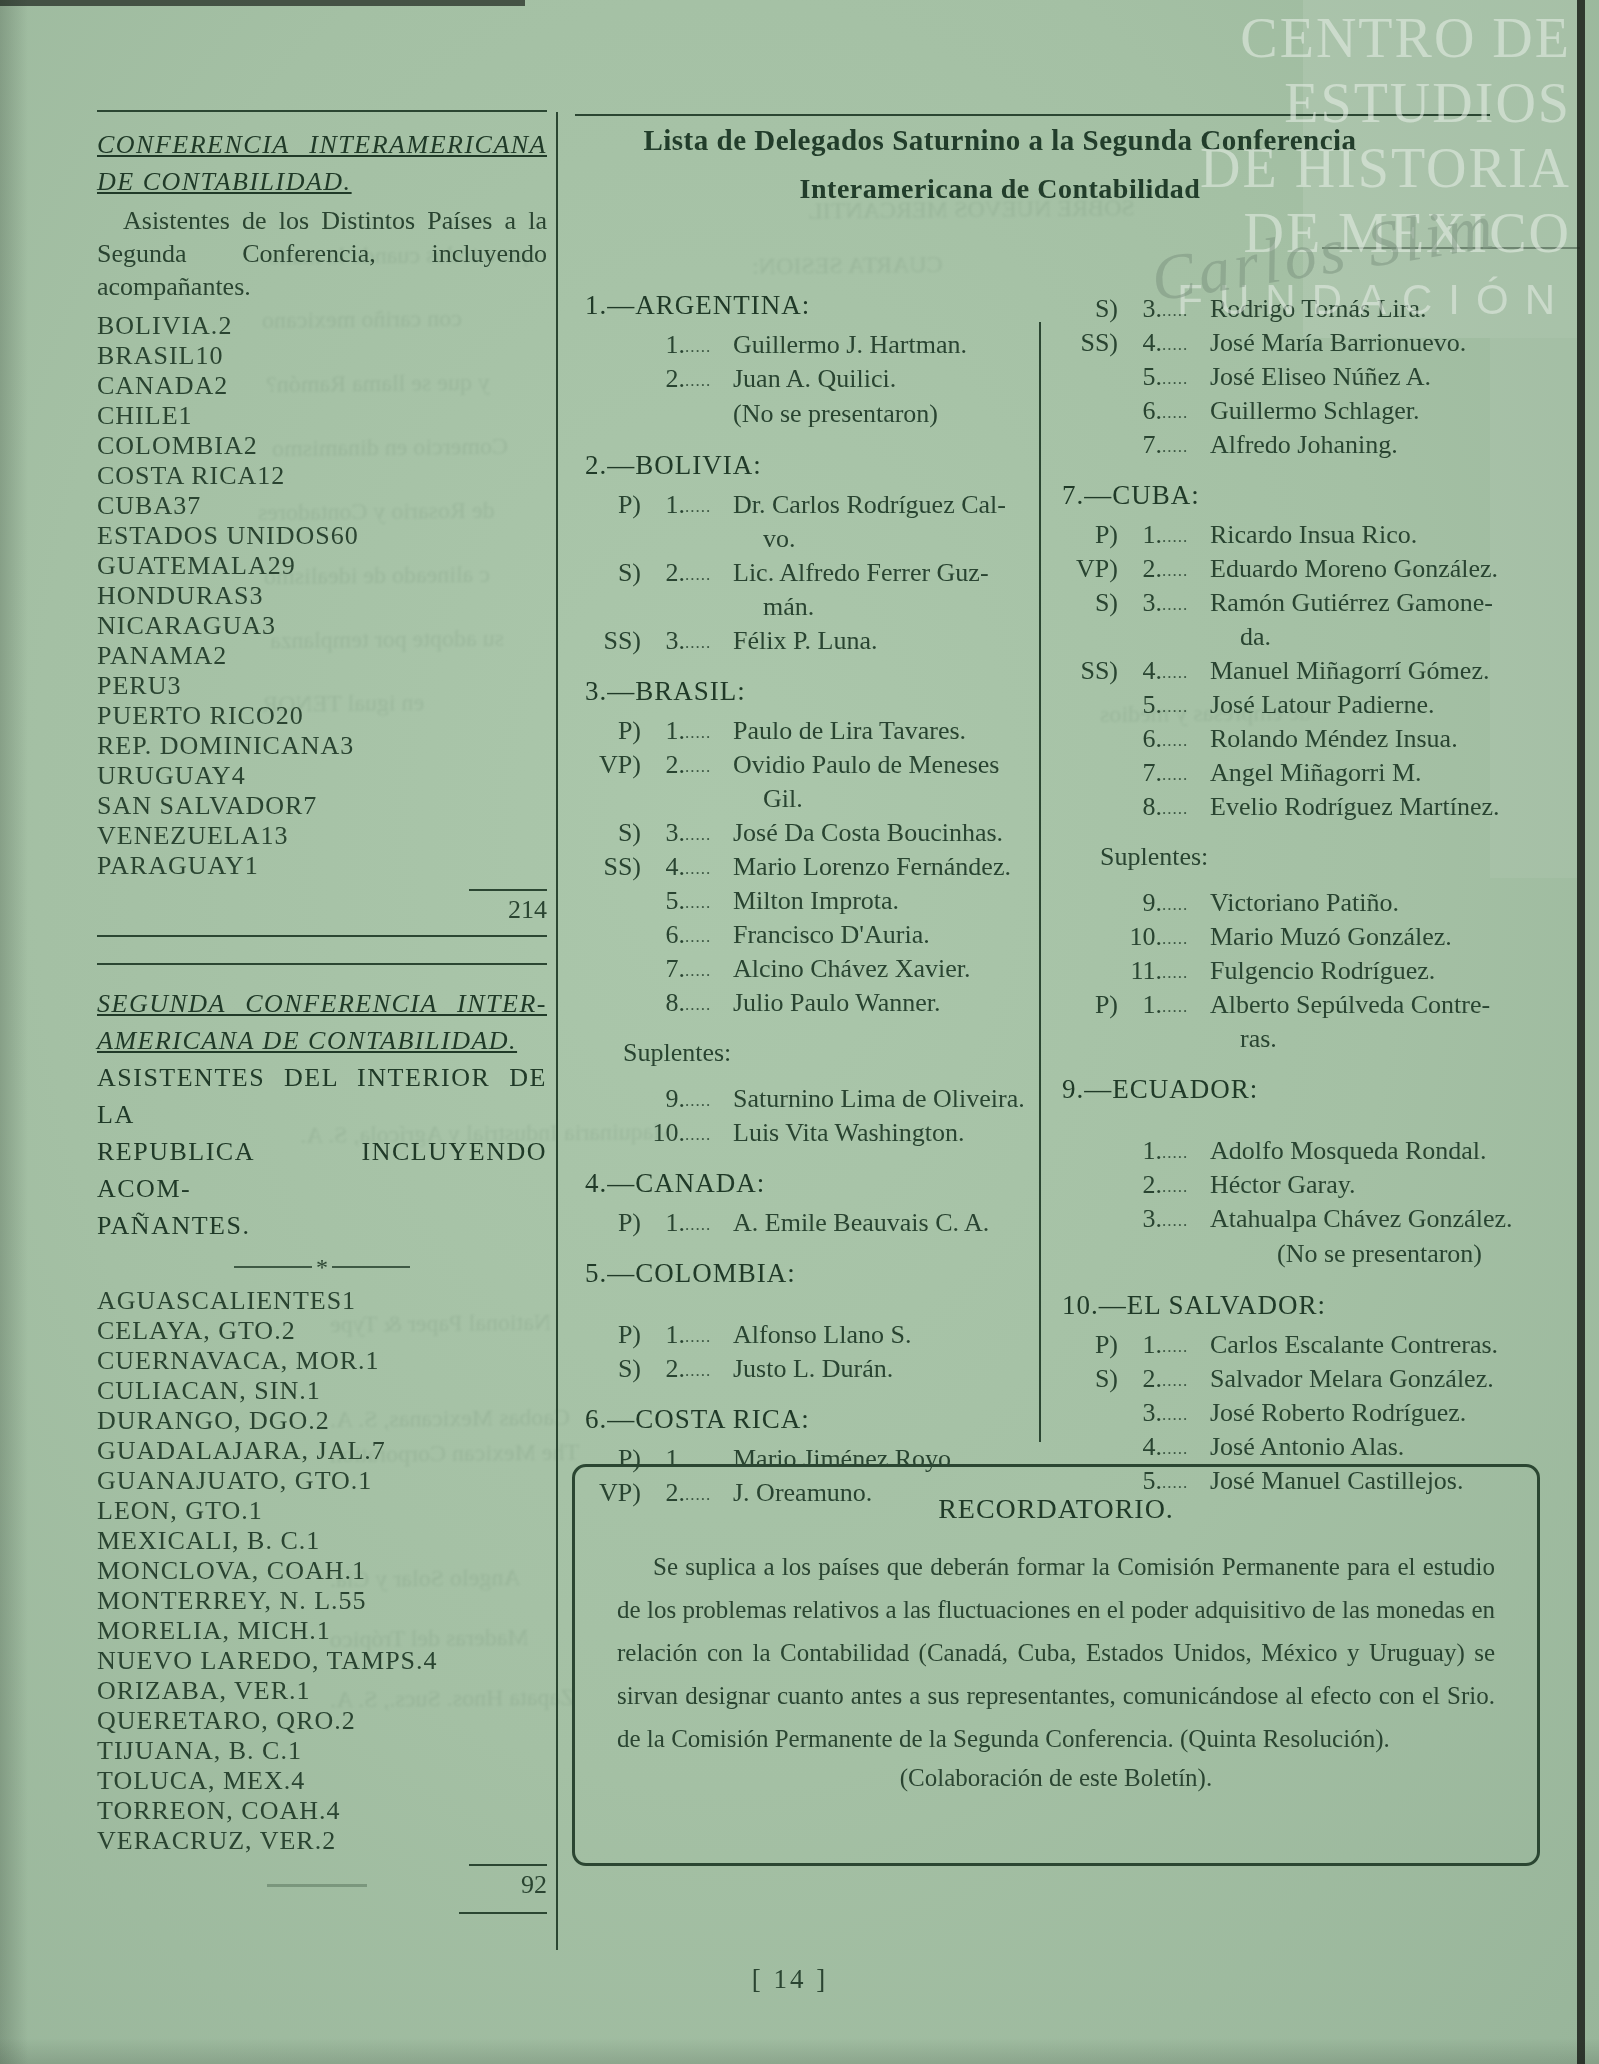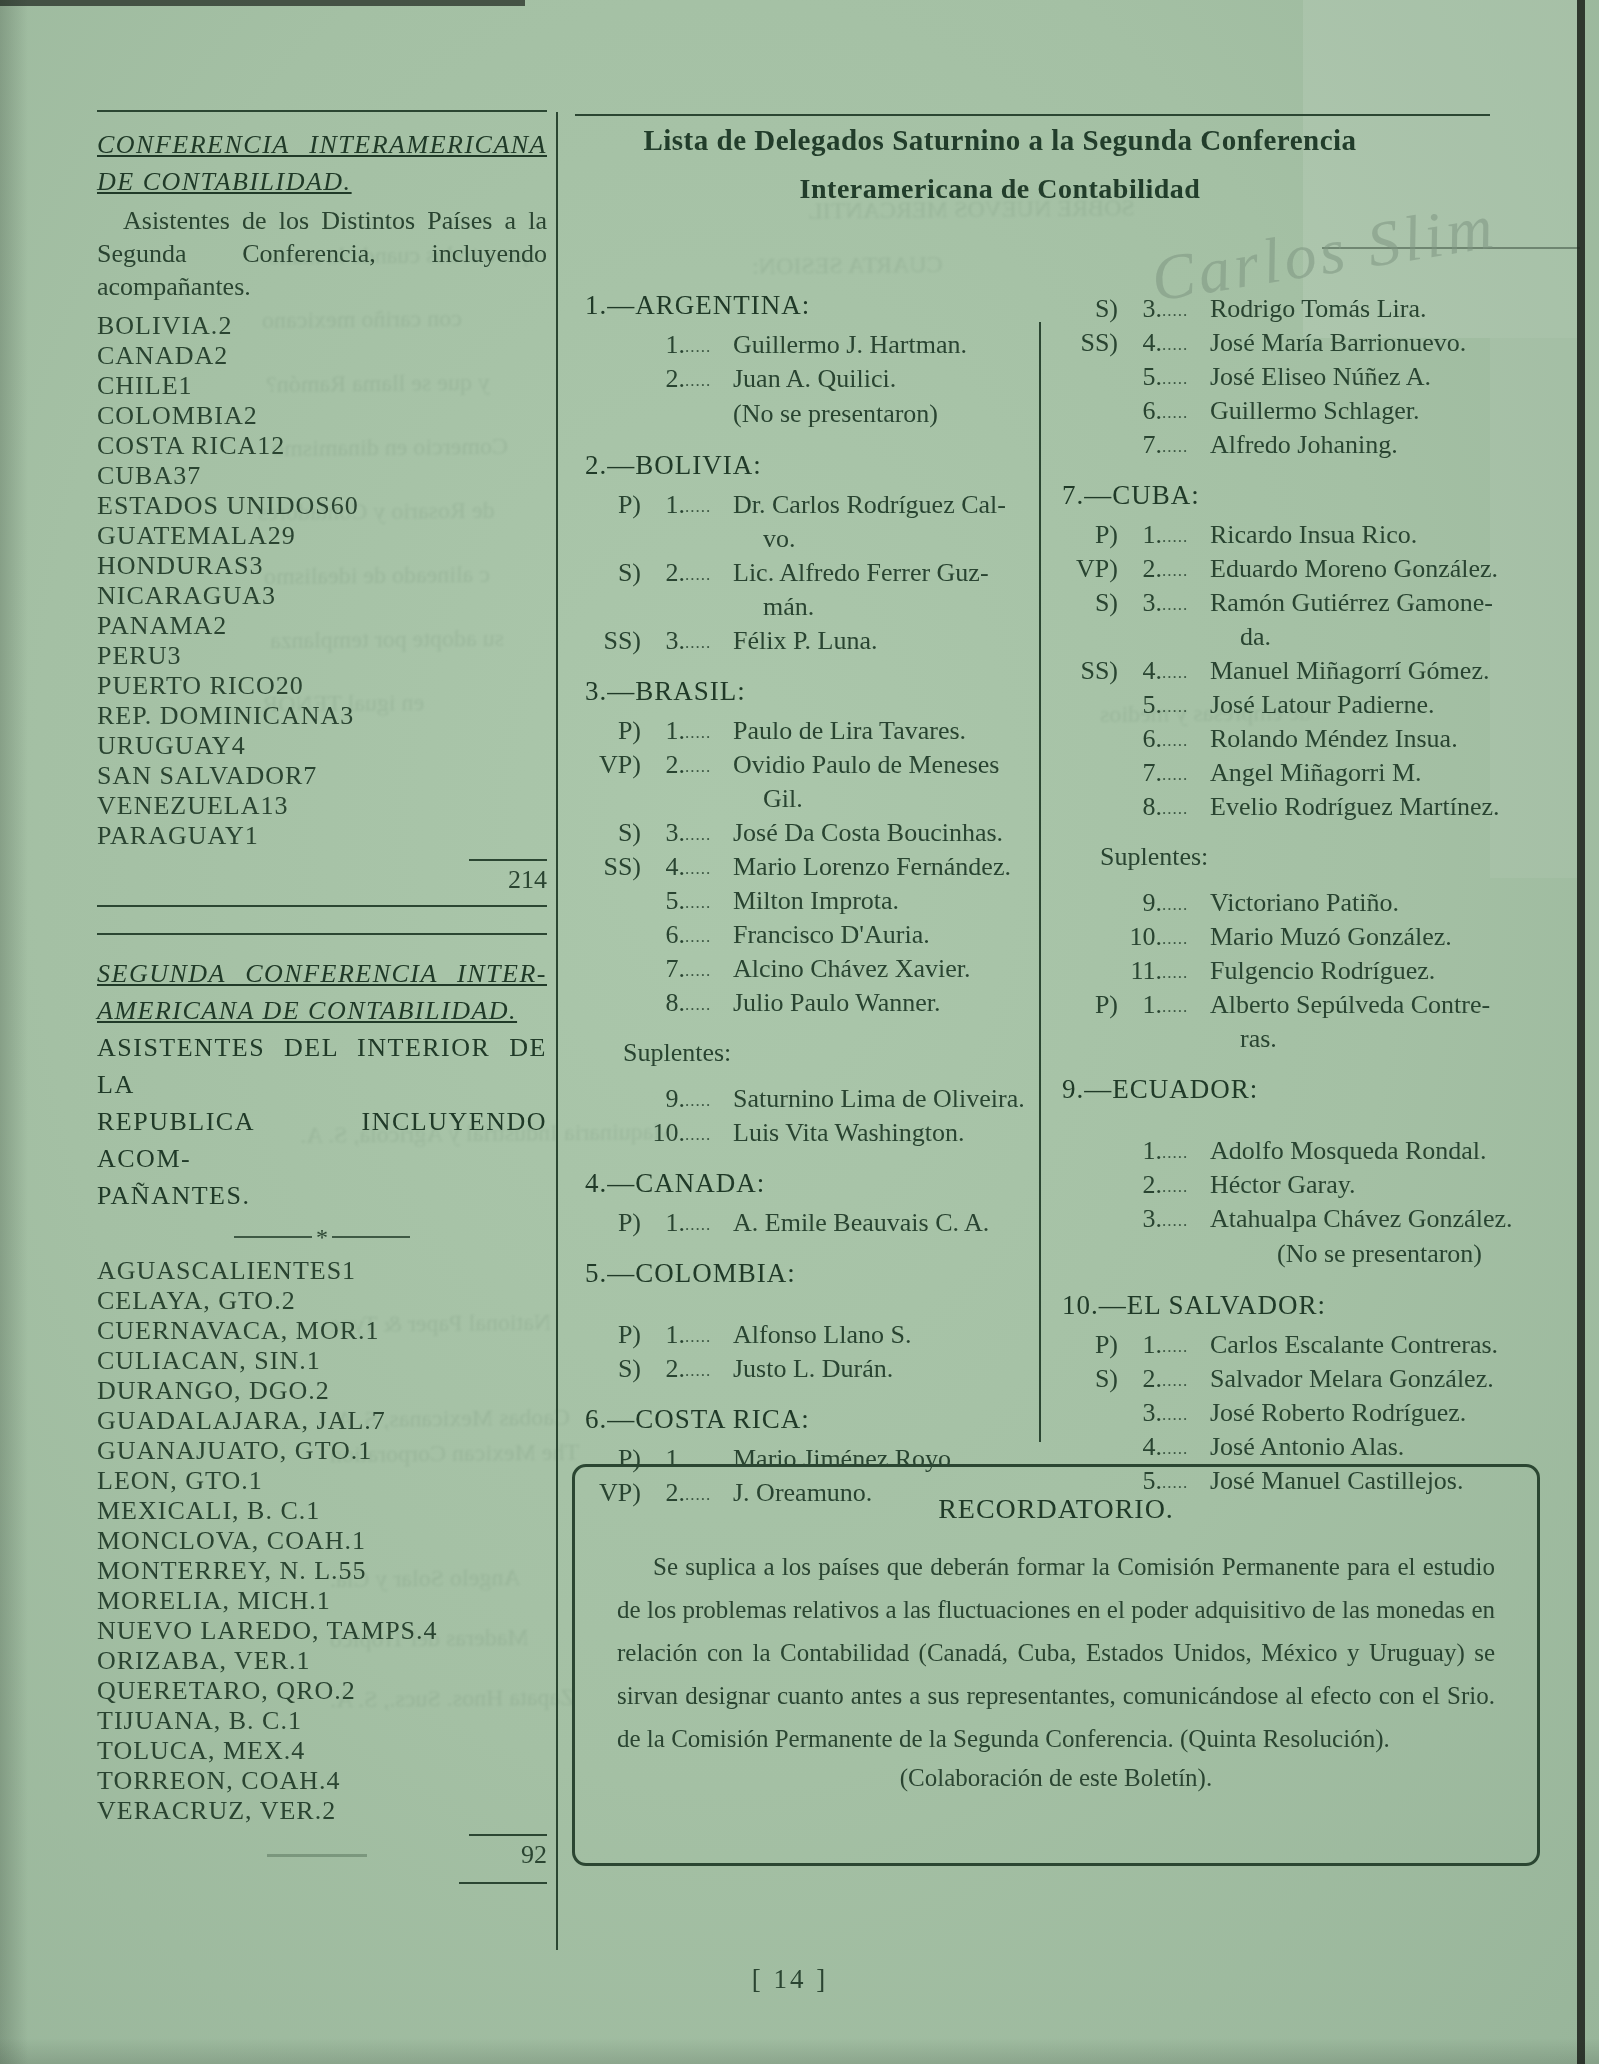--- a/index.html
+++ b/index.html
@@ -129,20 +129,24 @@
     <div class="h-italic jl">CONFERENCIA INTERAMERICANA</div>
     <div class="h-italic">DE CONTABILIDAD.</div>
     <div class="intro">Asistentes de los Distintos Países a la Segunda Conferencia, incluyendo acompañantes.</div>
 
     <div class="ctable" id="rows1">
         <div class="crow">
           <span class="lbl">BOLIVIA.</span>
           <span class="val">2</span>
         </div>
         <div class="crow">
+          <span class="lbl">BRASIL</span>
+          <span class="val">10</span>
+        </div>
+        <div class="crow">
           <span class="lbl">CANADA</span>
           <span class="val">2</span>
         </div>
         <div class="crow">
           <span class="lbl">CHILE</span>
           <span class="val">1</span>
         </div>
         <div class="crow">
           <span class="lbl">COLOMBIA</span>
           <span class="val">2</span>
@@ -612,19 +616,26 @@
     </div>
 
   <div class="box">
     <div class="box-title">RECORDATORIO.</div>
     <div class="box-body">Se suplica a los países que deberán formar la Comisión Permanente para el estudio de los problemas relativos a las fluctuaciones en el poder adquisitivo de las monedas en relación con la Contabilidad (Canadá, Cuba, Estados Unidos, México y Uruguay) se sirvan designar cuanto antes a sus representantes, comunicándose al efecto con el Srio. de la Comisión Permanente de la Segunda Conferencia. (Quinta Resolución).</div>
     <div class="box-footer">(Colaboración de este Boletín).</div>
   </div>
 
   <div class="page-number">[ 14 ]</div>
 
+  <div class="watermark">
+    <div class="wm-line">CENTRO DE</div>
+    <div class="wm-line">ESTUDIOS</div>
+    <div class="wm-line">DE HISTORIA</div>
+    <div class="wm-line">DE MEXICO</div>
+    <div class="wm-foundation">FUNDACIÓN</div>
+  </div>
   <div class="signature">Carlos Slim</div>
 
   <div class="top-edge"></div>
   <div class="page-edge-right"></div>
   <div class="left-shade"></div>
   <div class="bottom-shade"></div>
 </div>
 
 </body></html>

